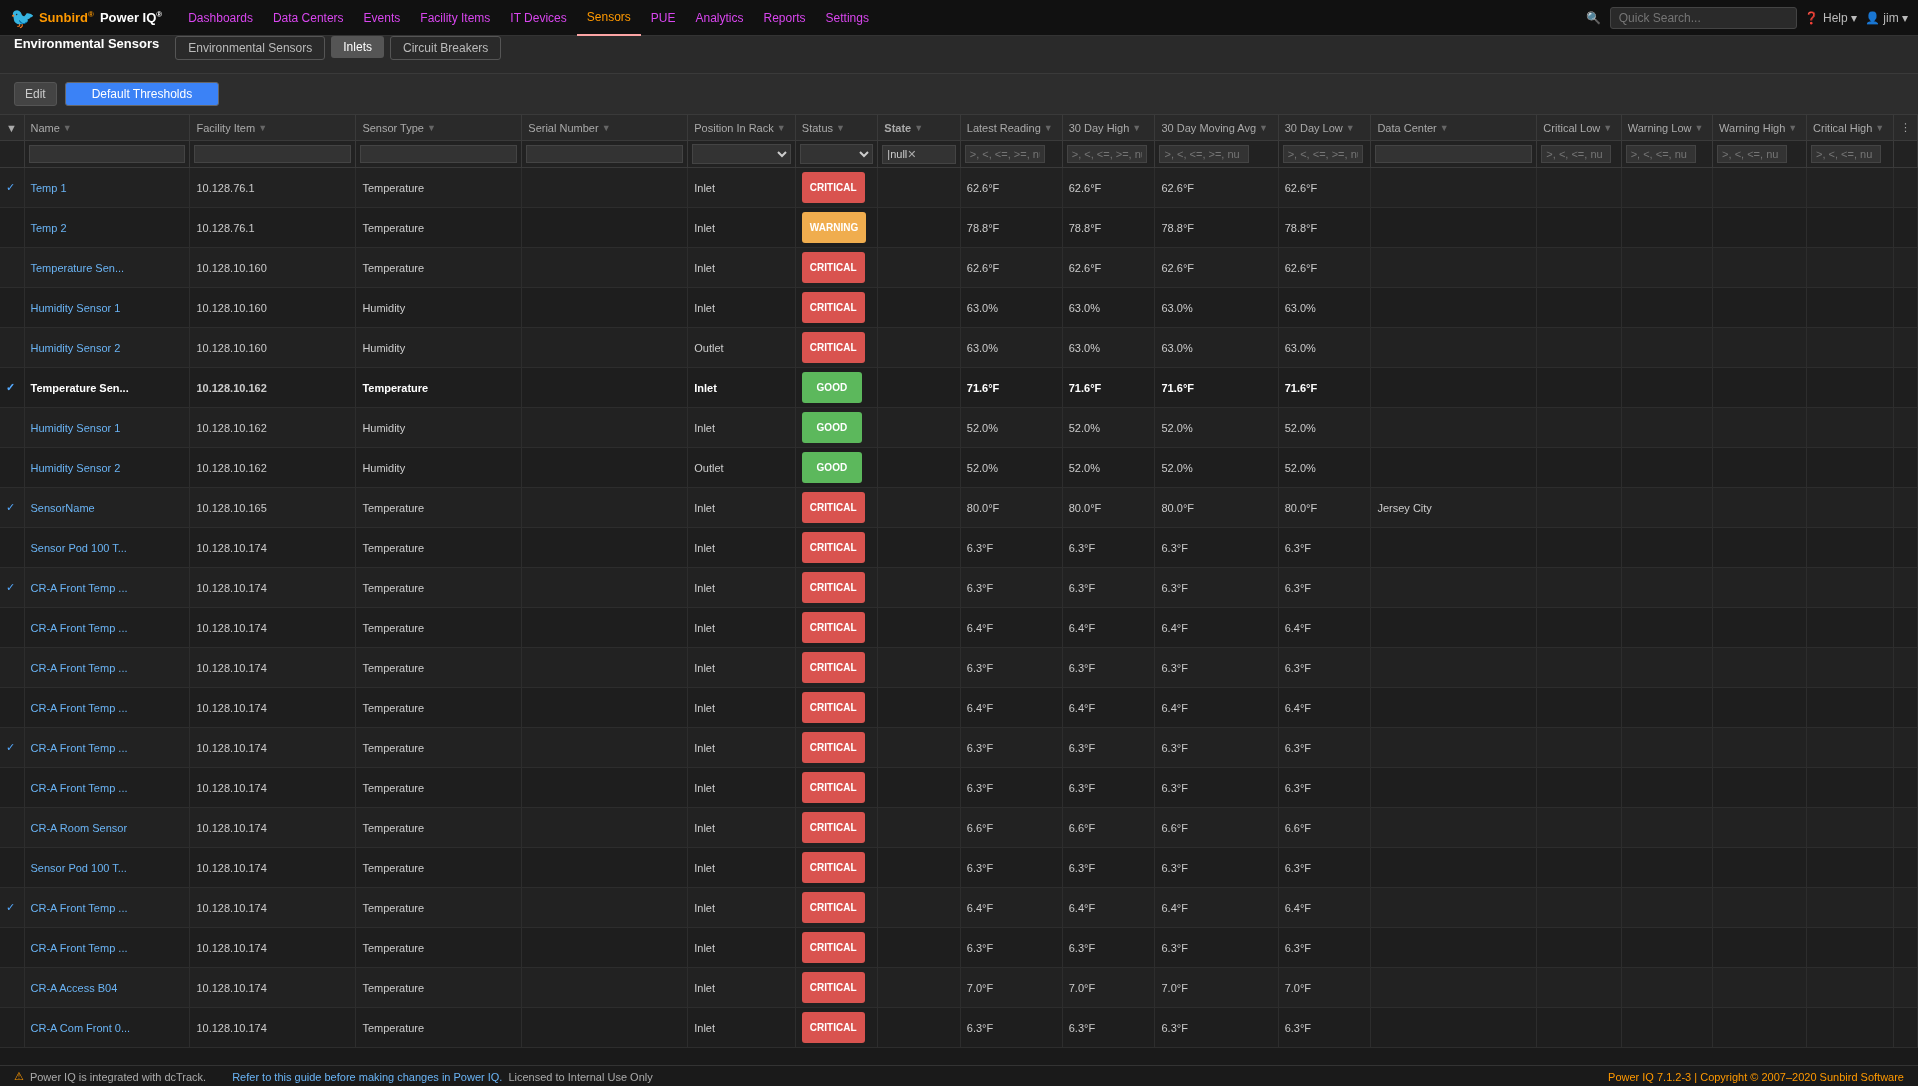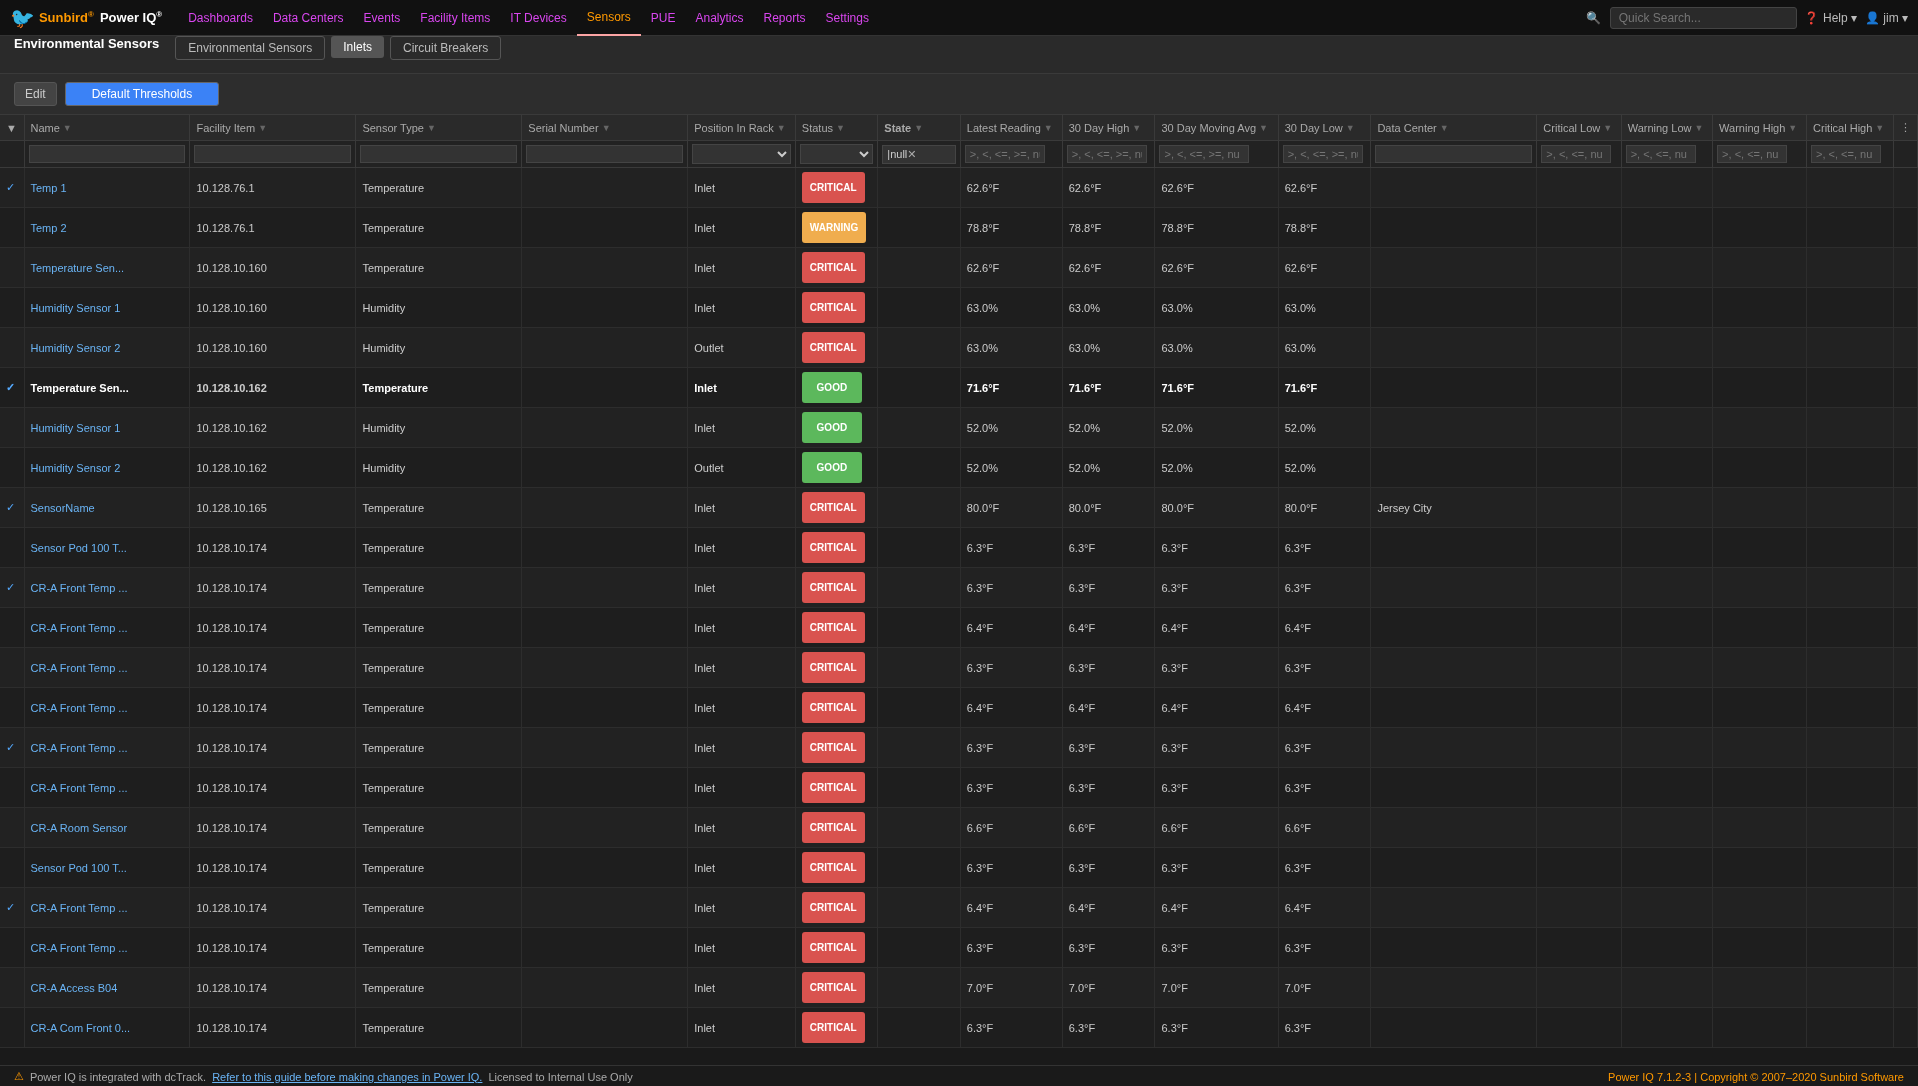--- a/index.html
+++ b/index.html
@@ -48,21 +48,21 @@
     .sensor-name { color: #6ab4f5; cursor: pointer; }
     .bold { font-weight: bold; color: #fff; }
     .status-badge { display: inline-block; padding: 10px 8px; border-radius: 3px; font-size: 10px; font-weight: bold; text-align: center; min-width: 60px; }
     .status-critical { background: #d9534f; color: #fff; }
     .status-warning { background: #f0ad4e; color: #fff; }
     .status-good { background: #5cb85c; color: #fff; }
 
     
     .footer { background: #1a1a1a; border-top: 1px solid #333; padding: 5px 14px; display: flex; align-items: center; gap: 6px; font-size: 11px; color: #aaa; height: 22px; }
     .footer-warning { color: #f90; }
-    .footer-link { color: #6ab4f5; text-decoration: underline; cursor: pointer; }
+    .footer-link { color: #6ab4f5; cursor: pointer; margin-left: 20px; }
     .footer-right { margin-left: auto; color: #aaa; }
     .footer-right span { color: #f90; }
 
     .col-check { width: 24px; }
     .col-name { min-width: 120px; }
     .col-facility { min-width: 100px; }
     .col-sensor-type { min-width: 100px; }
     .col-serial { min-width: 100px; }
     .col-position { min-width: 90px; }
     .col-status { min-width: 80px; }

